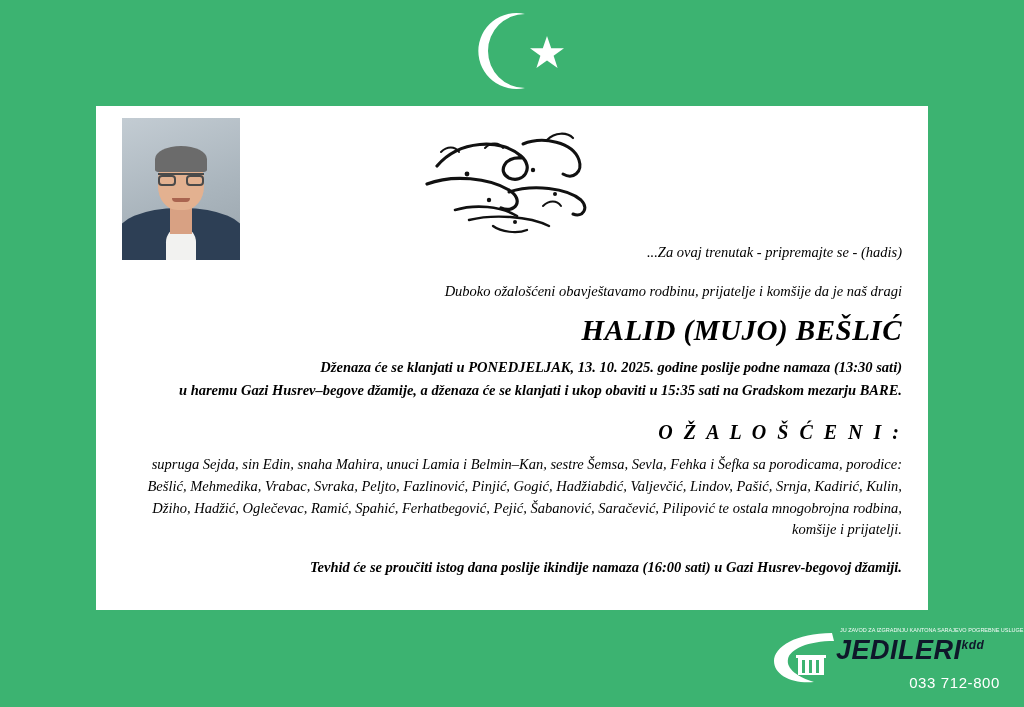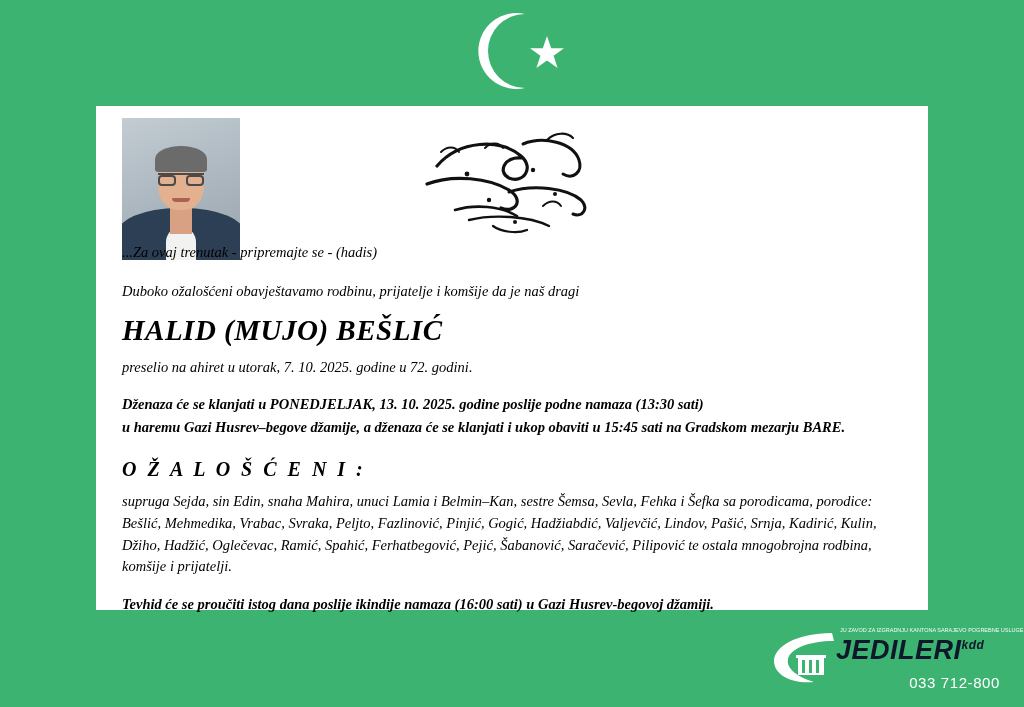--- a/index.html
+++ b/index.html
@@ -141,21 +141,21 @@
     top: 16px;
     text-align: center;
   }
   .calligraphy svg { display: inline-block; }
 
   .content {
     position: absolute;
     left: 26px;
     right: 26px;
     top: 138px;
-    text-align: left;
+    text-align: right;
     color: #000;
   }
   .hadith {
     font-style: italic;
     font-size: 14.5px;
     margin: 0 0 22px 0;
   }
   .intro {
     font-style: italic;
     font-size: 14.5px;
@@ -307,23 +307,22 @@
           <circle cx="158" cy="72" r="2"></circle>
           <circle cx="118" cy="100" r="2"></circle>
         </g>
       </svg>
     </div>
 
     <div class="content">
       <p class="hadith">...Za ovaj trenutak - pripremajte se - (hadis)</p>
       <p class="intro">Duboko ožalošćeni obavještavamo rodbinu, prijatelje i komšije da je naš dragi</p>
       <h1 class="name">HALID (MUJO) BEŠLIĆ</h1>
-      <p class="passed">preselio na ahiret u utorak, 7. 10. 2025. godine u 72. godini.</p>
       <p class="funeral-line">Dženaza će se klanjati u PONEDJELJAK, 13. 10. 2025. godine poslije podne namaza (13:30 sati)</p>
-      <p class="funeral-line second">u haremu Gazi Husrev–begove džamije, a dženaza će se klanjati i ukop obaviti u 15:45 sati na Gradskom mezarju BARE.</p>
+      <p class="funeral-line second">u haremu Gazi Husrev–begove džamije, a dženaza će se klanjati i ukop obaviti u 15:35 sati na Gradskom mezarju BARE.</p>
       <p class="mourners-title">O Ž A L O Š Ć E N I :</p>
       <p class="mourners-body">supruga Sejda, sin Edin, snaha Mahira, unuci Lamia i Belmin–Kan, sestre Šemsa, Sevla, Fehka i Šefka sa porodicama, porodice: Bešlić, Mehmedika, Vrabac, Svraka, Peljto, Fazlinović, Pinjić, Gogić, Hadžiabdić, Valjevčić, Lindov, Pašić, Srnja, Kadirić, Kulin, Džiho, Hadžić, Oglečevac, Ramić, Spahić, Ferhatbegović, Pejić, Šabanović, Saračević, Pilipović te ostala mnogobrojna rodbina, komšije i prijatelji.</p>
       <p class="tevhid">Tevhid će se proučiti istog dana poslije ikindije namaza (16:00 sati) u Gazi Husrev-begovoj džamiji.</p>
     </div>
   </div>
 
   <div class="logo">
     <svg class="swoosh" viewBox="0 0 70 58" aria-hidden="true">
       <path d="M62 4 C26 4, 4 18, 4 32 C4 46, 22 55, 44 53 C28 48, 16 40, 18 30 C20 20, 38 12, 64 12 Z" fill="#ffffff"></path>
       <rect x="28" y="28" width="26" height="18" fill="#ffffff"></rect>

